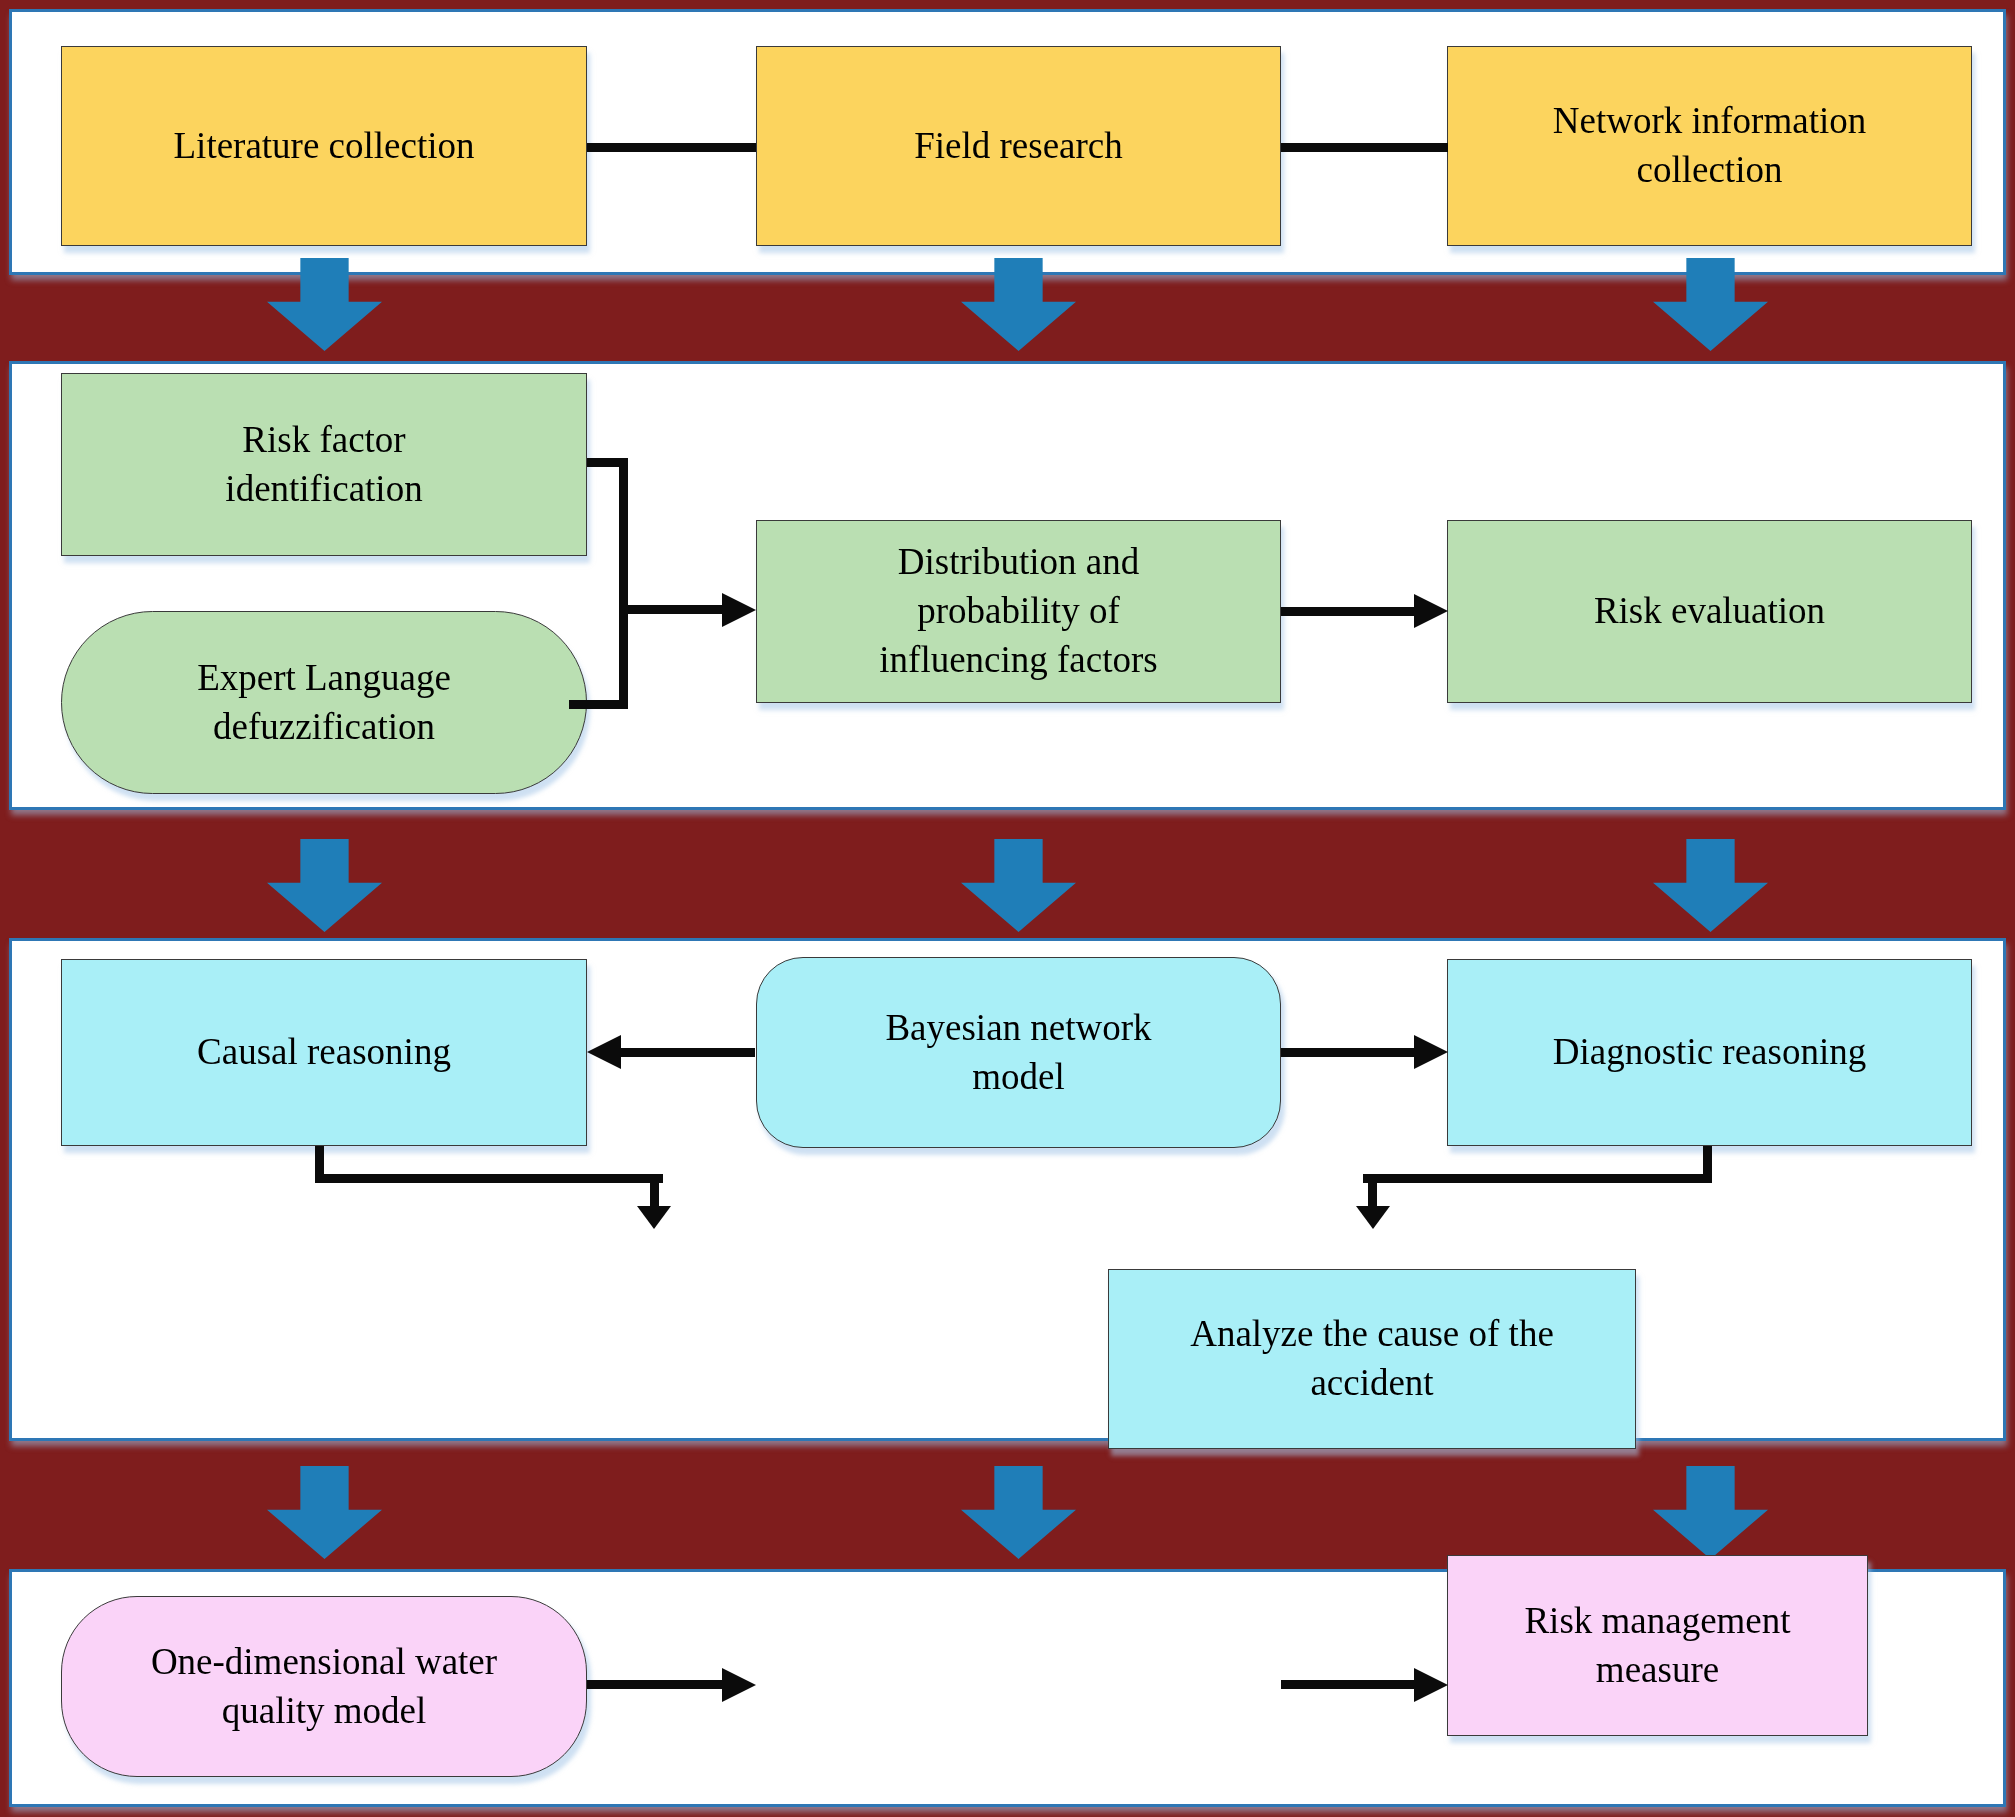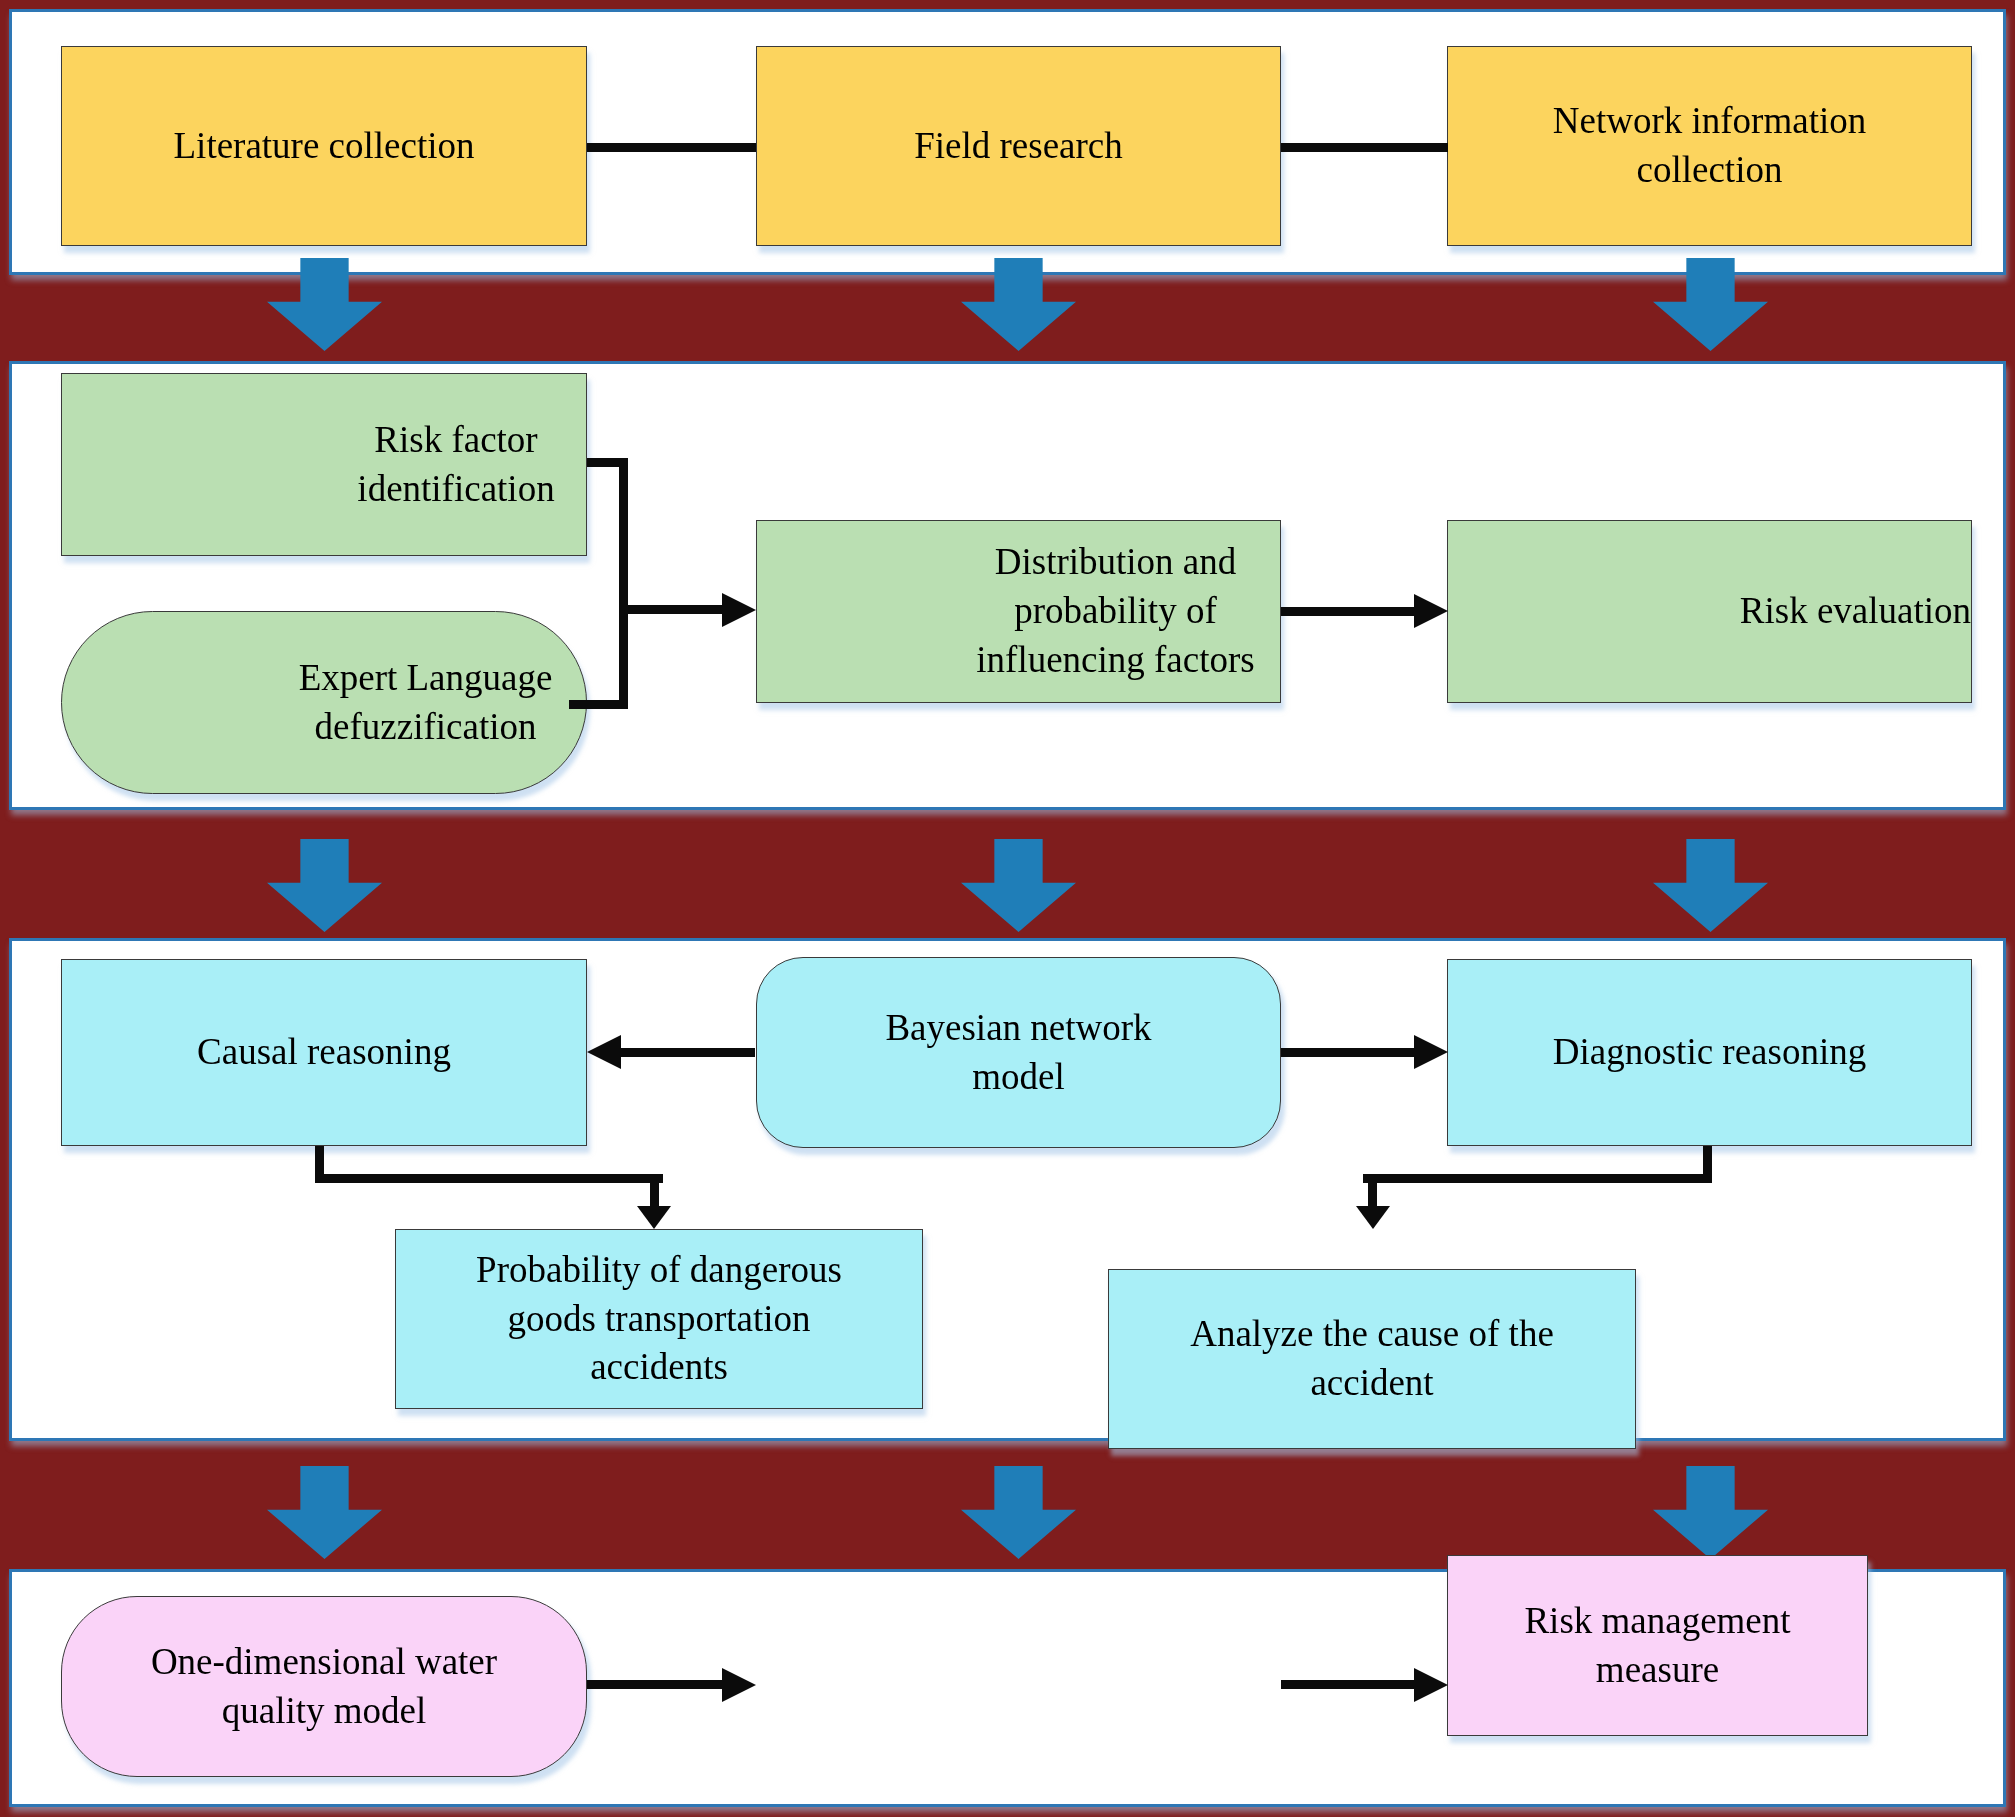--- a/index.html
+++ b/index.html
@@ -24,21 +24,21 @@
     display: flex;
     align-items: center;
     justify-content: center;
     text-align: center;
     font-size: 37px;
     line-height: 1.32;
     box-shadow: 3.1px 6.9px 4.6px rgba(165,198,232,0.55);
   }
   .node .lbl { display:block; }
   .yellow { background: var(--yellow); }
-  .green  { background: var(--green); justify-content: flex-end; }
+  .green  { background: var(--green); }
   .cyan   { background: var(--cyan); }
   .pink   { background: var(--pink); }
   .hline, .vline {
     position: absolute;
     background: var(--connector-black);
   }
   .tri { position: absolute; width: 0; height: 0; }
   .tri-right { border-top: 17px solid transparent; border-bottom: 17px solid transparent; border-left: 34px solid var(--connector-black); }
   .tri-left  { border-top: 17px solid transparent; border-bottom: 17px solid transparent; border-right: 34px solid var(--connector-black); }
   .tri-down  { border-left: 17px solid transparent; border-right: 17px solid transparent; border-top: 23px solid var(--connector-black); }
@@ -105,23 +105,20 @@
 
   <div class="node cyan" style="left:61px; top:959px; width:526px; height:187px;">
     <span class="lbl">Causal reasoning</span>
   </div>
   <div class="node cyan" style="left:756px; top:957px; width:525px; height:191px; border-radius:47px;">
     <span class="lbl" style="max-width:336px;">Bayesian network model</span>
   </div>
   <div class="node cyan" style="left:1447px; top:959px; width:525px; height:187px;">
     <span class="lbl">Diagnostic reasoning</span>
   </div>
-  <div class="node cyan" style="left:395px; top:1229px; width:528px; height:180px;">
-    <span class="lbl" style="max-width:436px;">Probability of dangerous goods transportation accidents</span>
-  </div>
   <div class="node cyan" style="left:1108px; top:1229px; width:528px; height:180px;margin-top:40px;">
     <span class="lbl" style="max-width:374px;">Analyze the cause of the accident</span>
   </div>
 
   <div class="hline" style="left:620px; top:1048px; width:135px; height:9.2px;"></div>
   <div class="tri tri-left" style="left:587px; top:1035px;"></div>
   <div class="hline" style="left:1281px; top:1048px; width:133px; height:9.2px;"></div>
   <div class="tri tri-right" style="left:1414px; top:1035px;"></div>
 
   <div class="vline" style="left:315px; top:1146px; width:9.2px; height:37px;"></div>

